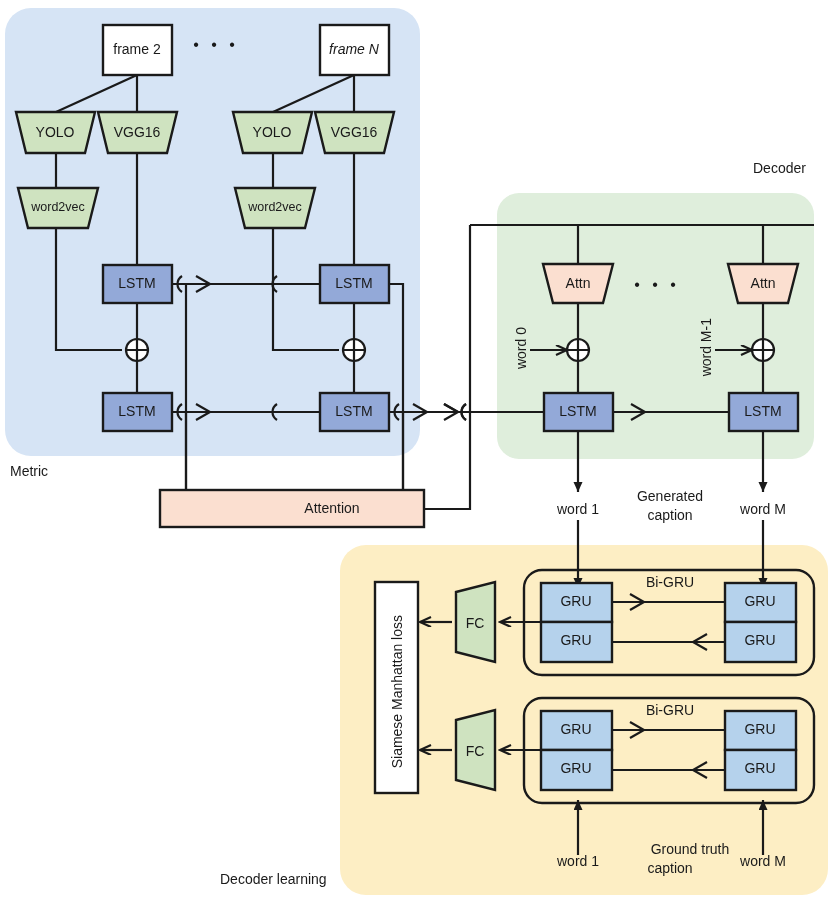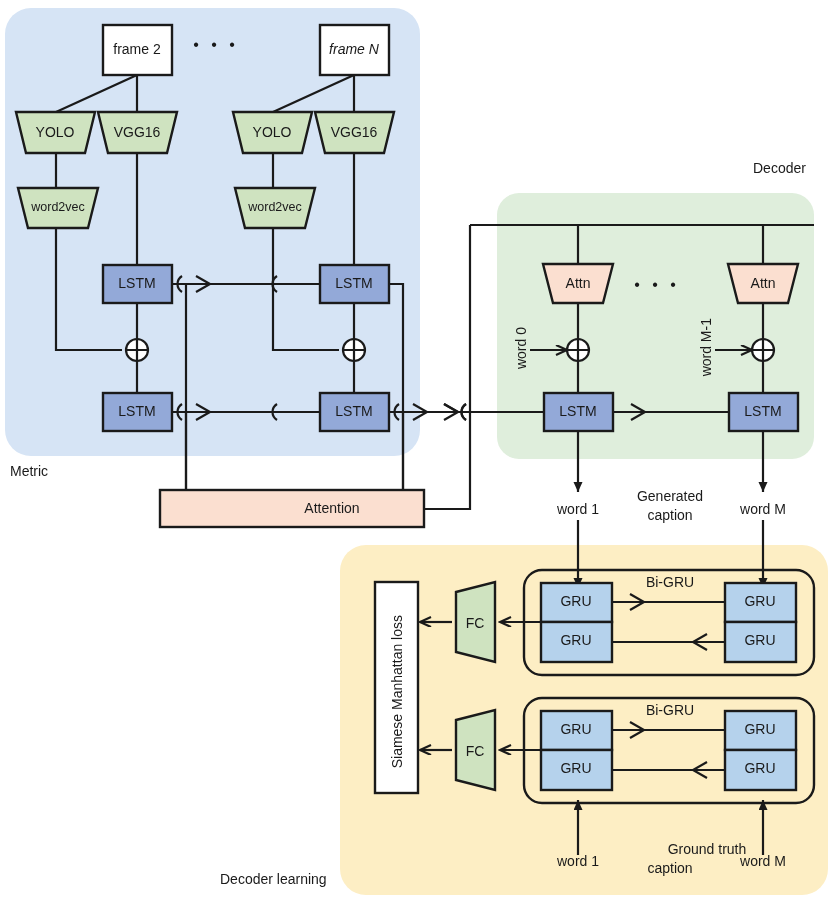--- a/index.html
+++ b/index.html
@@ -241,18 +241,18 @@
 <div class="lbl c" style="left:760px;top:593px;">GRU</div>
 <div class="lbl c" style="left:760px;top:632px;">GRU</div>
 
 <div class="lbl c" style="left:576px;top:721px;">GRU</div>
 <div class="lbl c" style="left:576px;top:760px;">GRU</div>
 <div class="lbl c" style="left:760px;top:721px;">GRU</div>
 <div class="lbl c" style="left:760px;top:760px;">GRU</div>
 
 <div class="lbl c" style="left:578px;top:853px;">word 1</div>
 <div class="lbl c" style="left:763px;top:853px;">word M</div>
-<div class="lbl c" style="left:707px;top:841px;text-align:right;">Ground truth</div>
+<div class="lbl c" style="left:690px;top:841px;text-align:right;">Ground truth</div>
 <div class="lbl c" style="left:670px;top:860px;">caption</div>
 
 <div class="lbl" style="left:220px;top:871px;">Decoder learning</div>
 
 </div>
 
 </body></html>

